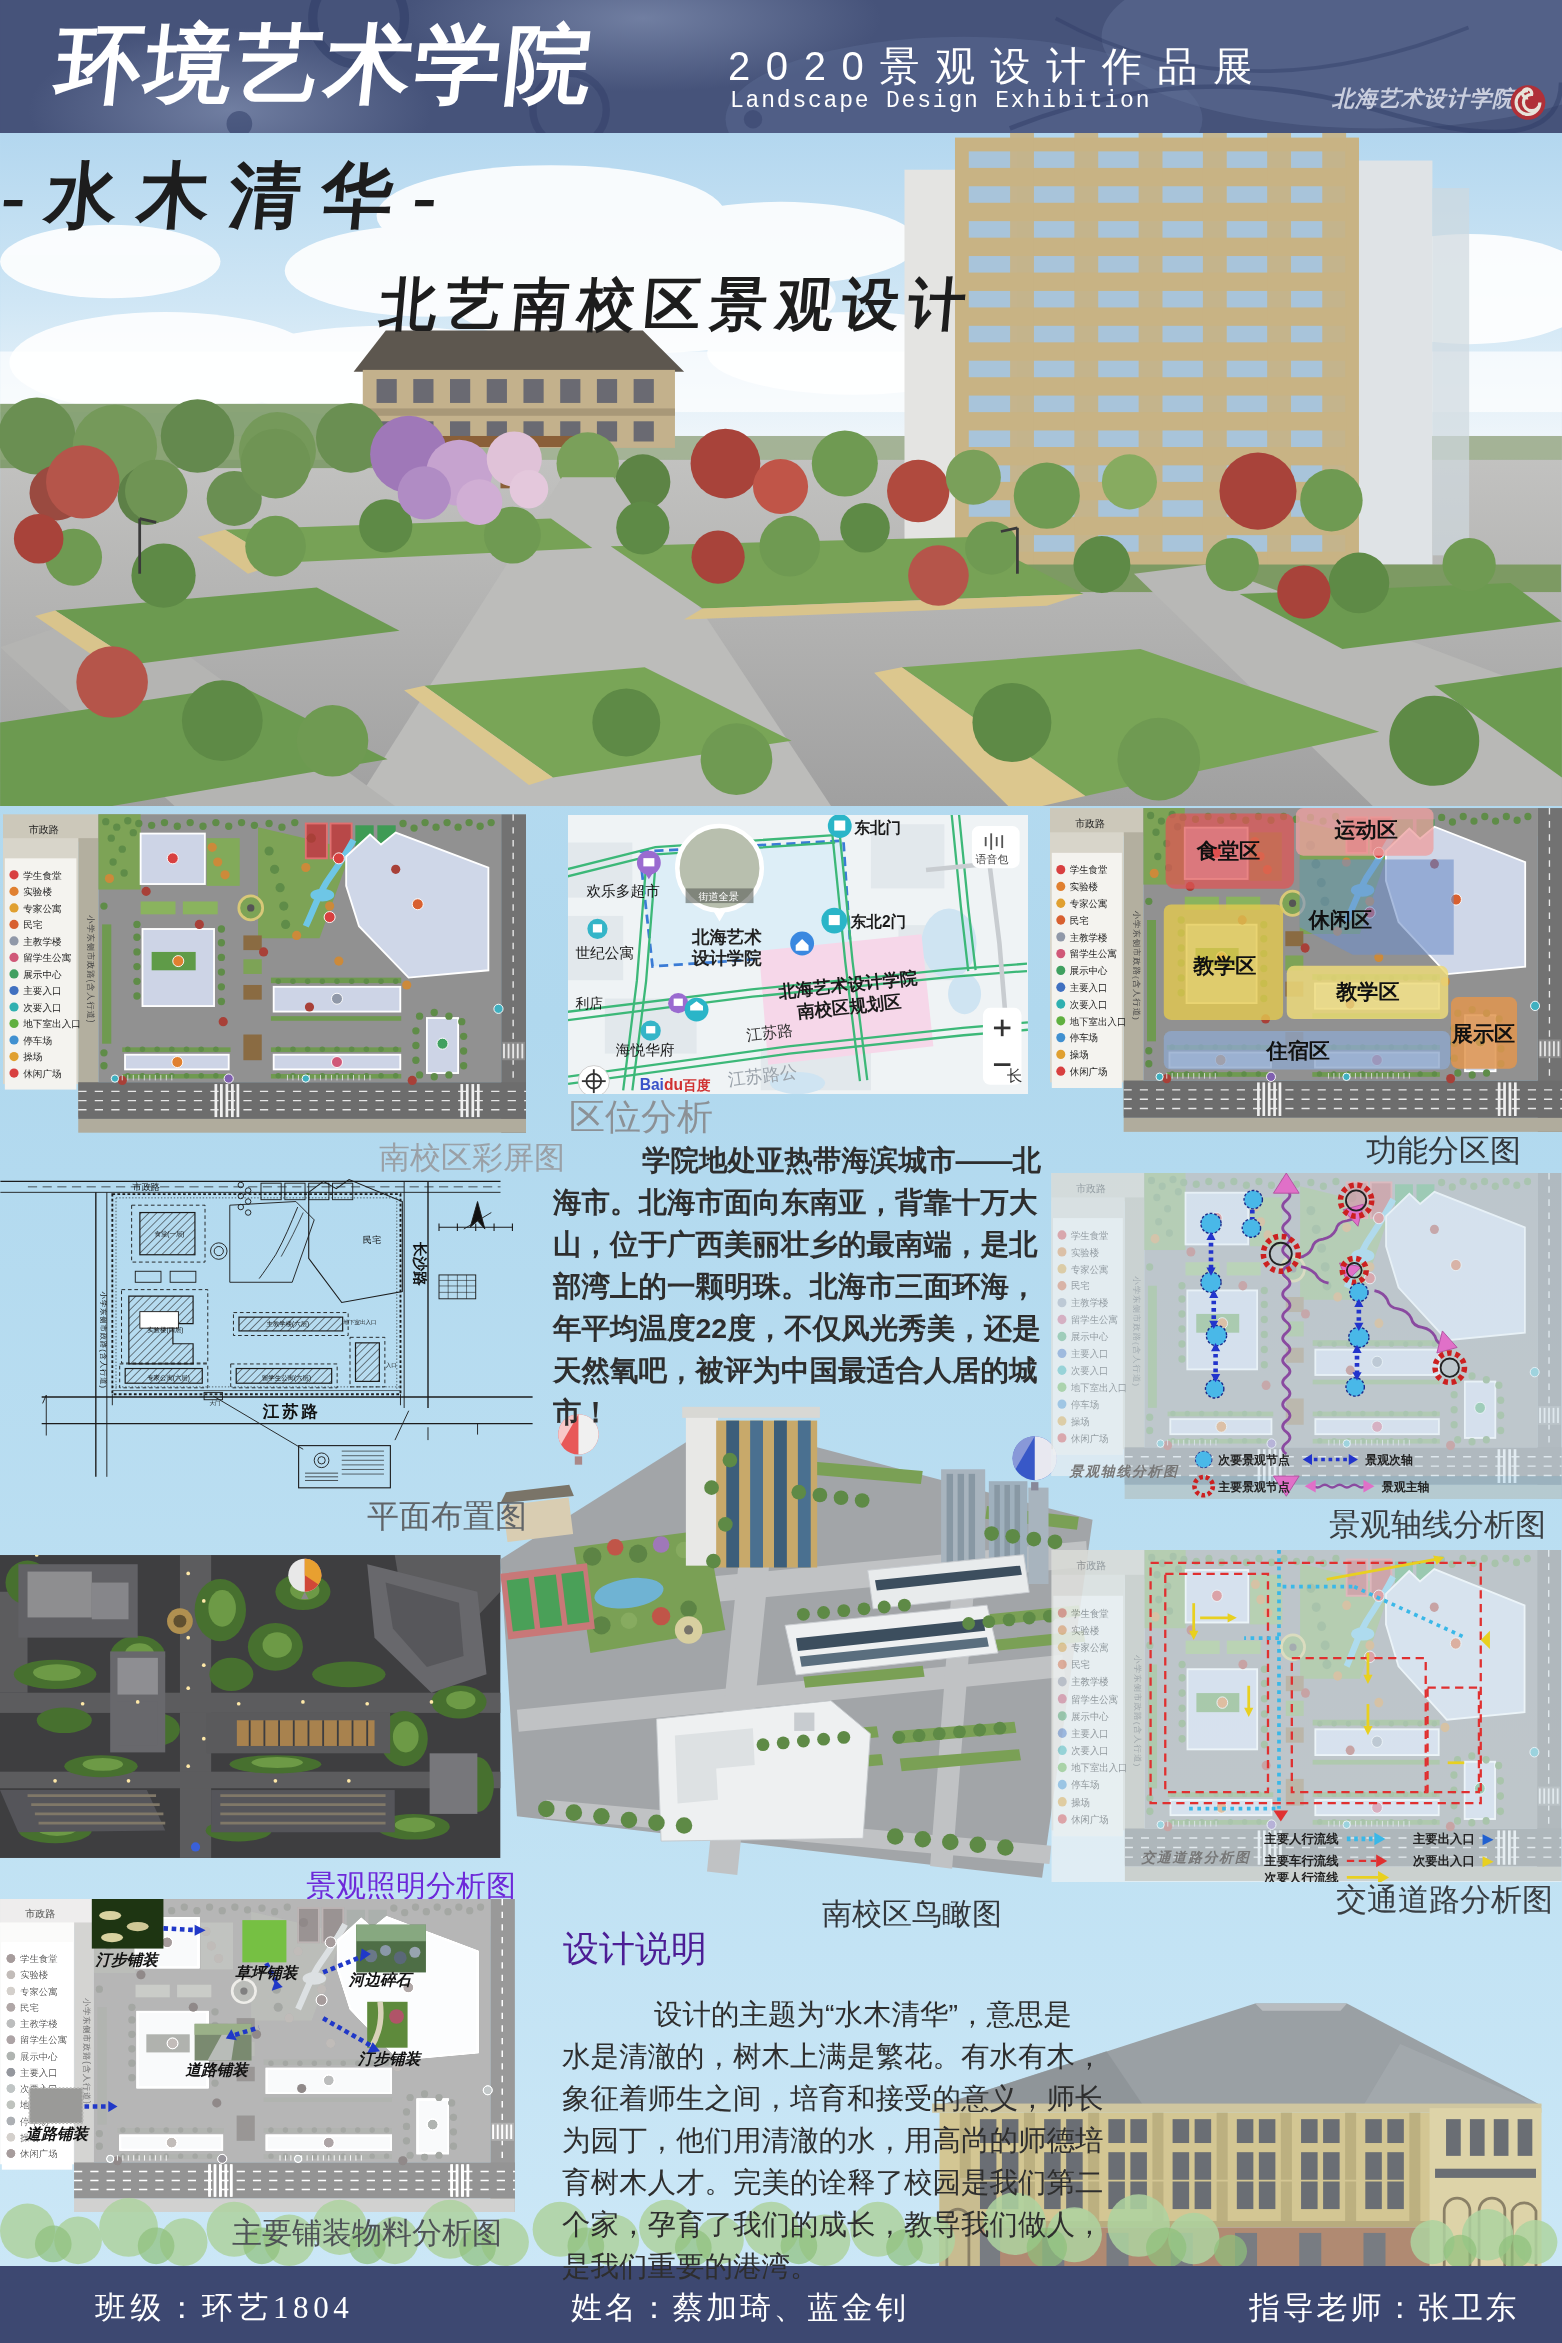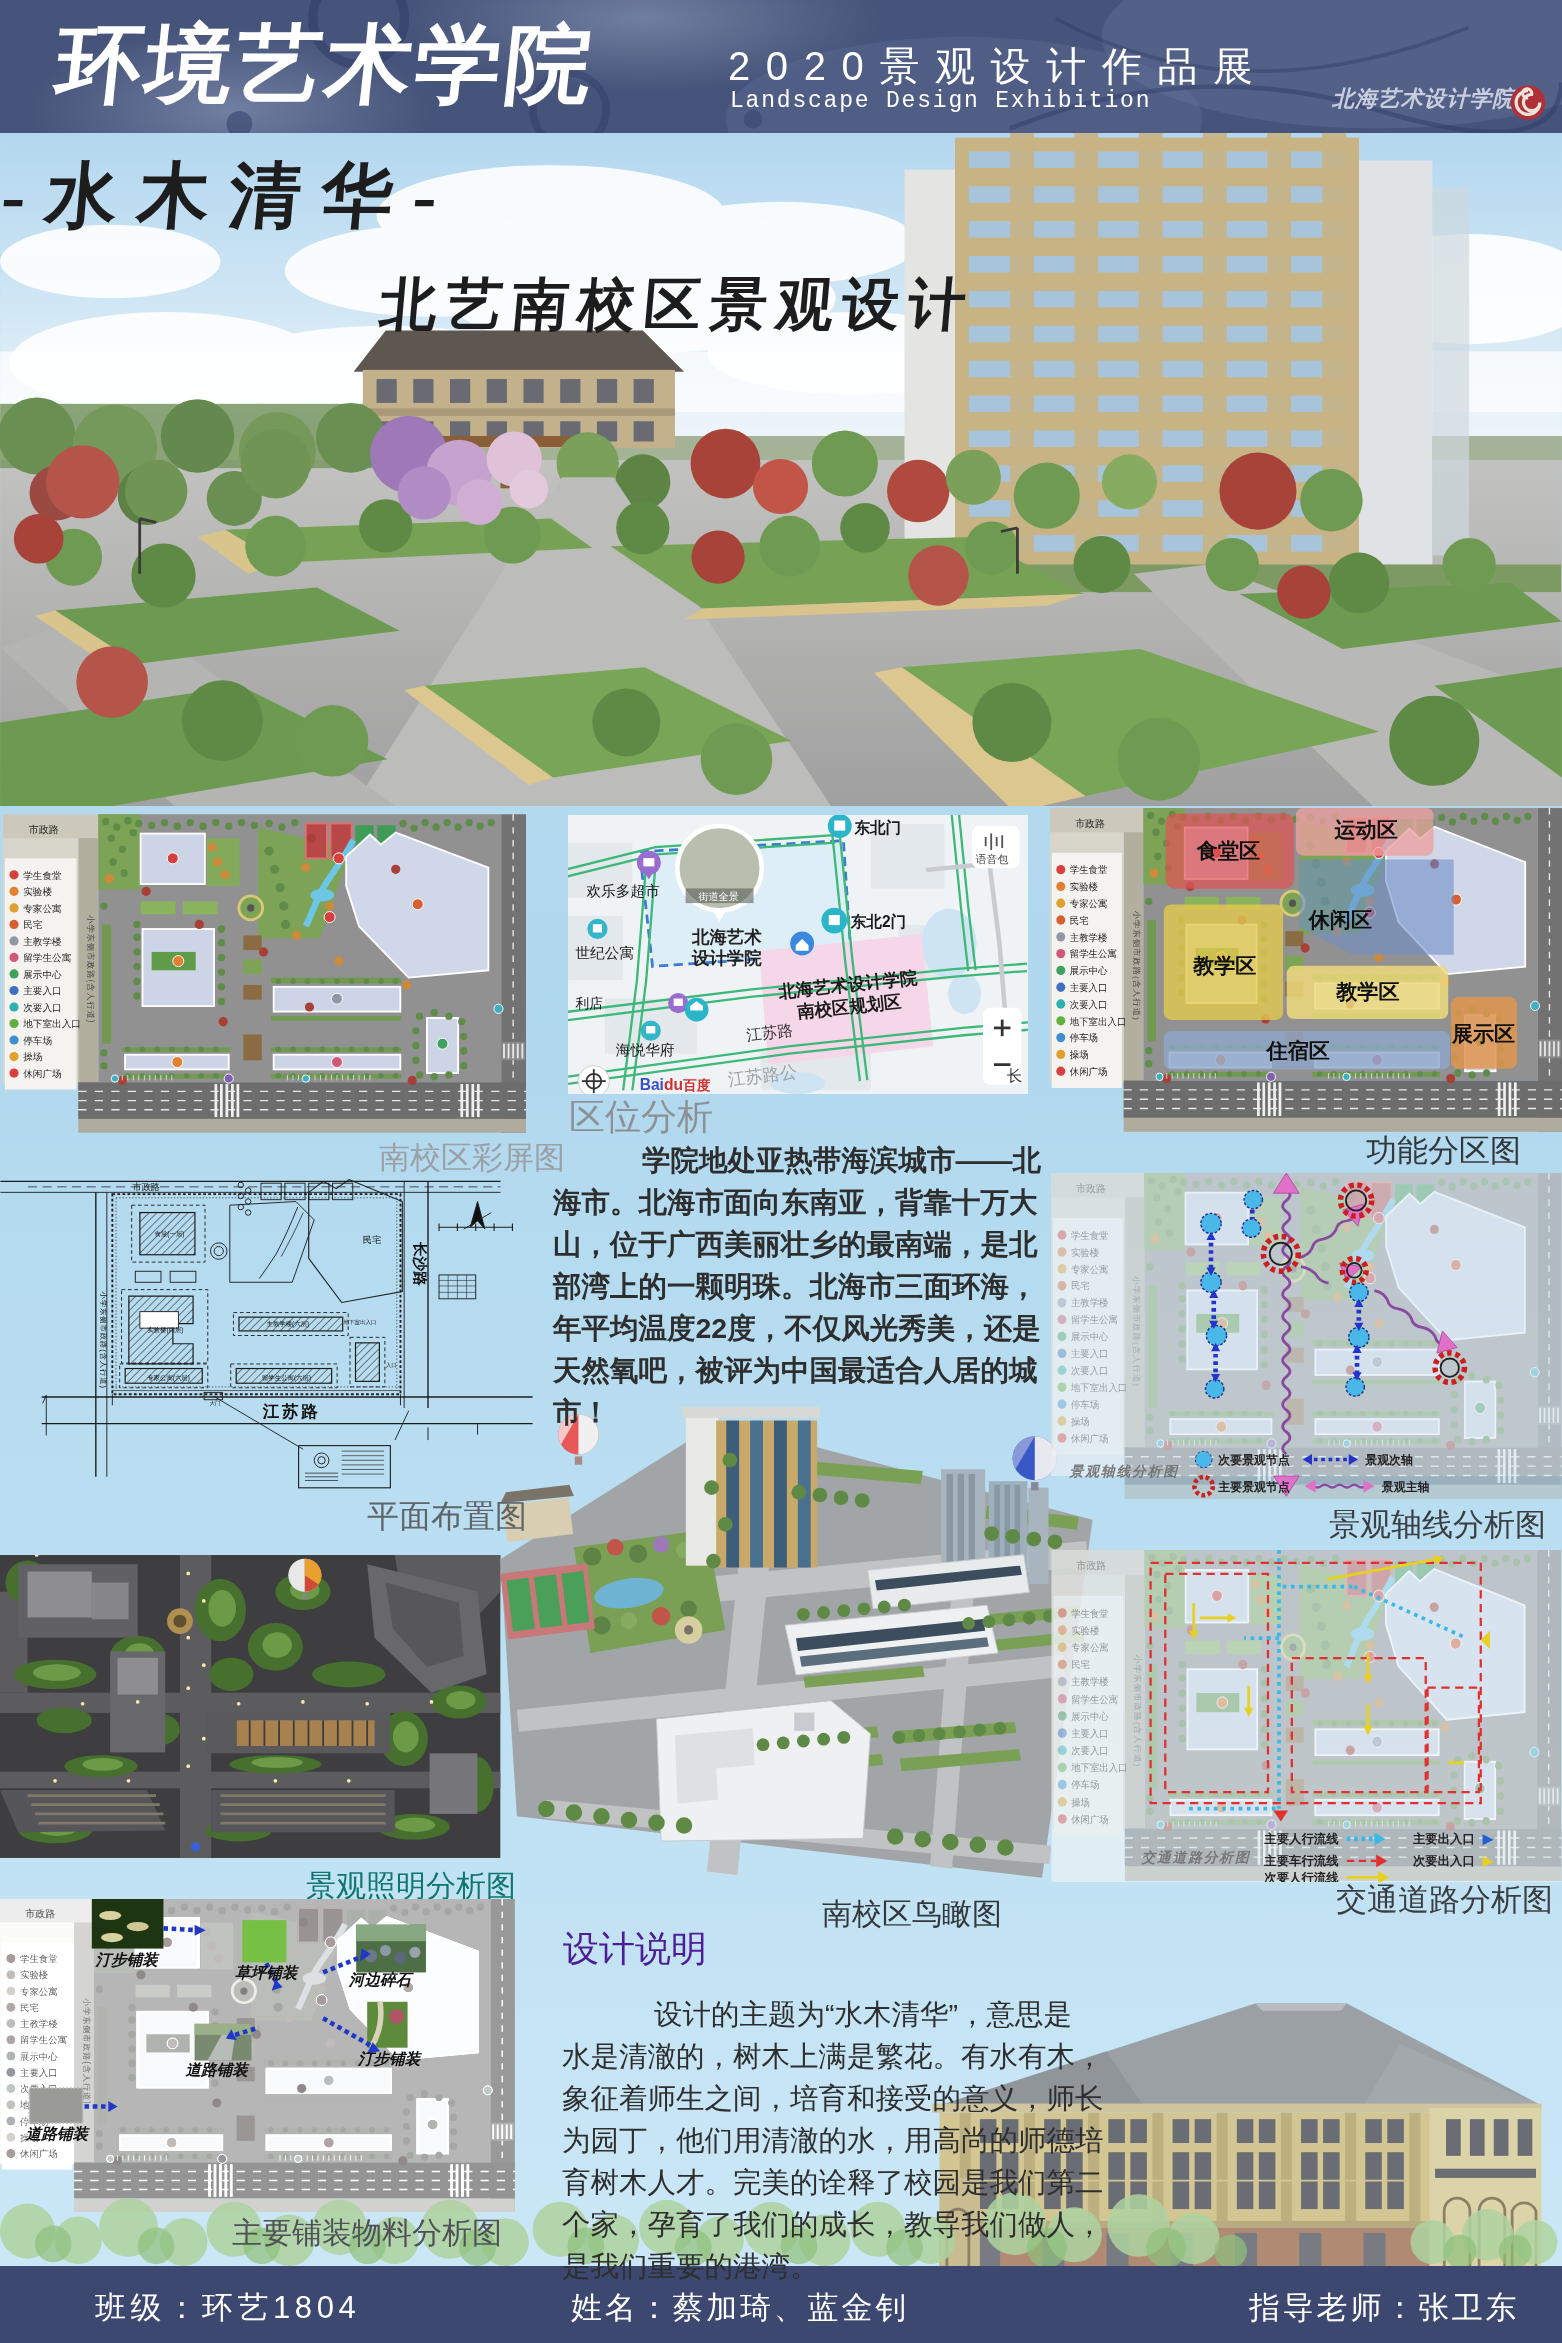--- a/index.html
+++ b/index.html
@@ -791,21 +791,21 @@
           <circle cx="60" cy="246" r="2"></circle>
           <circle cx="140" cy="246" r="2"></circle>
           <circle cx="300" cy="246" r="2"></circle>
           <circle cx="380" cy="246" r="2"></circle>
 </g>
 
 <circle cx="213" cy="318" r="5" fill="#3a60d8"></circle>
 </svg>
 </div>
 
-<div class="abs" style="left:306px;top:1866px;color:#0f766e;font-size:30px;white-space:nowrap;">景观照明分析图</div>
+<div class="abs" style="left:306px;top:1866px;color:#6d28d9;font-size:30px;white-space:nowrap;">景观照明分析图</div>
 
 <div class="abs" id="panelD" style="left:0;top:1899px;width:515px;height:313px;">
 <svg width="515" height="313" viewBox="0 0 561 341">
 <defs>
 <filter id="desat">
             <feColorMatrix type="saturate" values="0.06"></feColorMatrix>
             <feComponentTransfer>
               <feFuncR type="linear" slope="1.3" intercept="0.1"></feFuncR>
               <feFuncG type="linear" slope="1.3" intercept="0.1"></feFuncG>
               <feFuncB type="linear" slope="1.3" intercept="0.1"></feFuncB>
@@ -1490,20 +1490,20 @@
           <circle cx="1270" cy="66" r="22"></circle>
           <circle cx="1340" cy="70" r="18"></circle>
 <circle cx="1590" cy="70" r="18"></circle>
           <circle cx="1650" cy="70" r="18"></circle>
 </g>
 </svg>
 </div>
 
 <div class="abs" style="left:0;top:2266px;width:1562px;height:77px;background:#3d4871;"></div>
 
-<div class="abs" style="left:95px;top:2287px;color:#fff;font-family:Liberation Sans, sans-serif;font-size:31px;letter-spacing:4.6px;white-space:nowrap;">班级：环艺1804</div>
+<div class="abs" style="left:95px;top:2287px;color:#fff;font-family:Liberation Serif, serif;font-size:31px;letter-spacing:4.6px;white-space:nowrap;">班级：环艺1804</div>
 
 <div class="abs" style="left:571px;top:2287px;color:#fff;font-family:'Liberation Serif',serif;font-size:31px;letter-spacing:2.8px;white-space:nowrap;">姓名：蔡加琦、蓝金钊</div>
 
 <div class="abs" style="left:1249px;top:2287px;color:#fff;font-family:'Liberation Serif',serif;font-size:31px;letter-spacing:2.8px;white-space:nowrap;">指导老师：张卫东</div>
 
 </div>
 
 
 </body></html>

